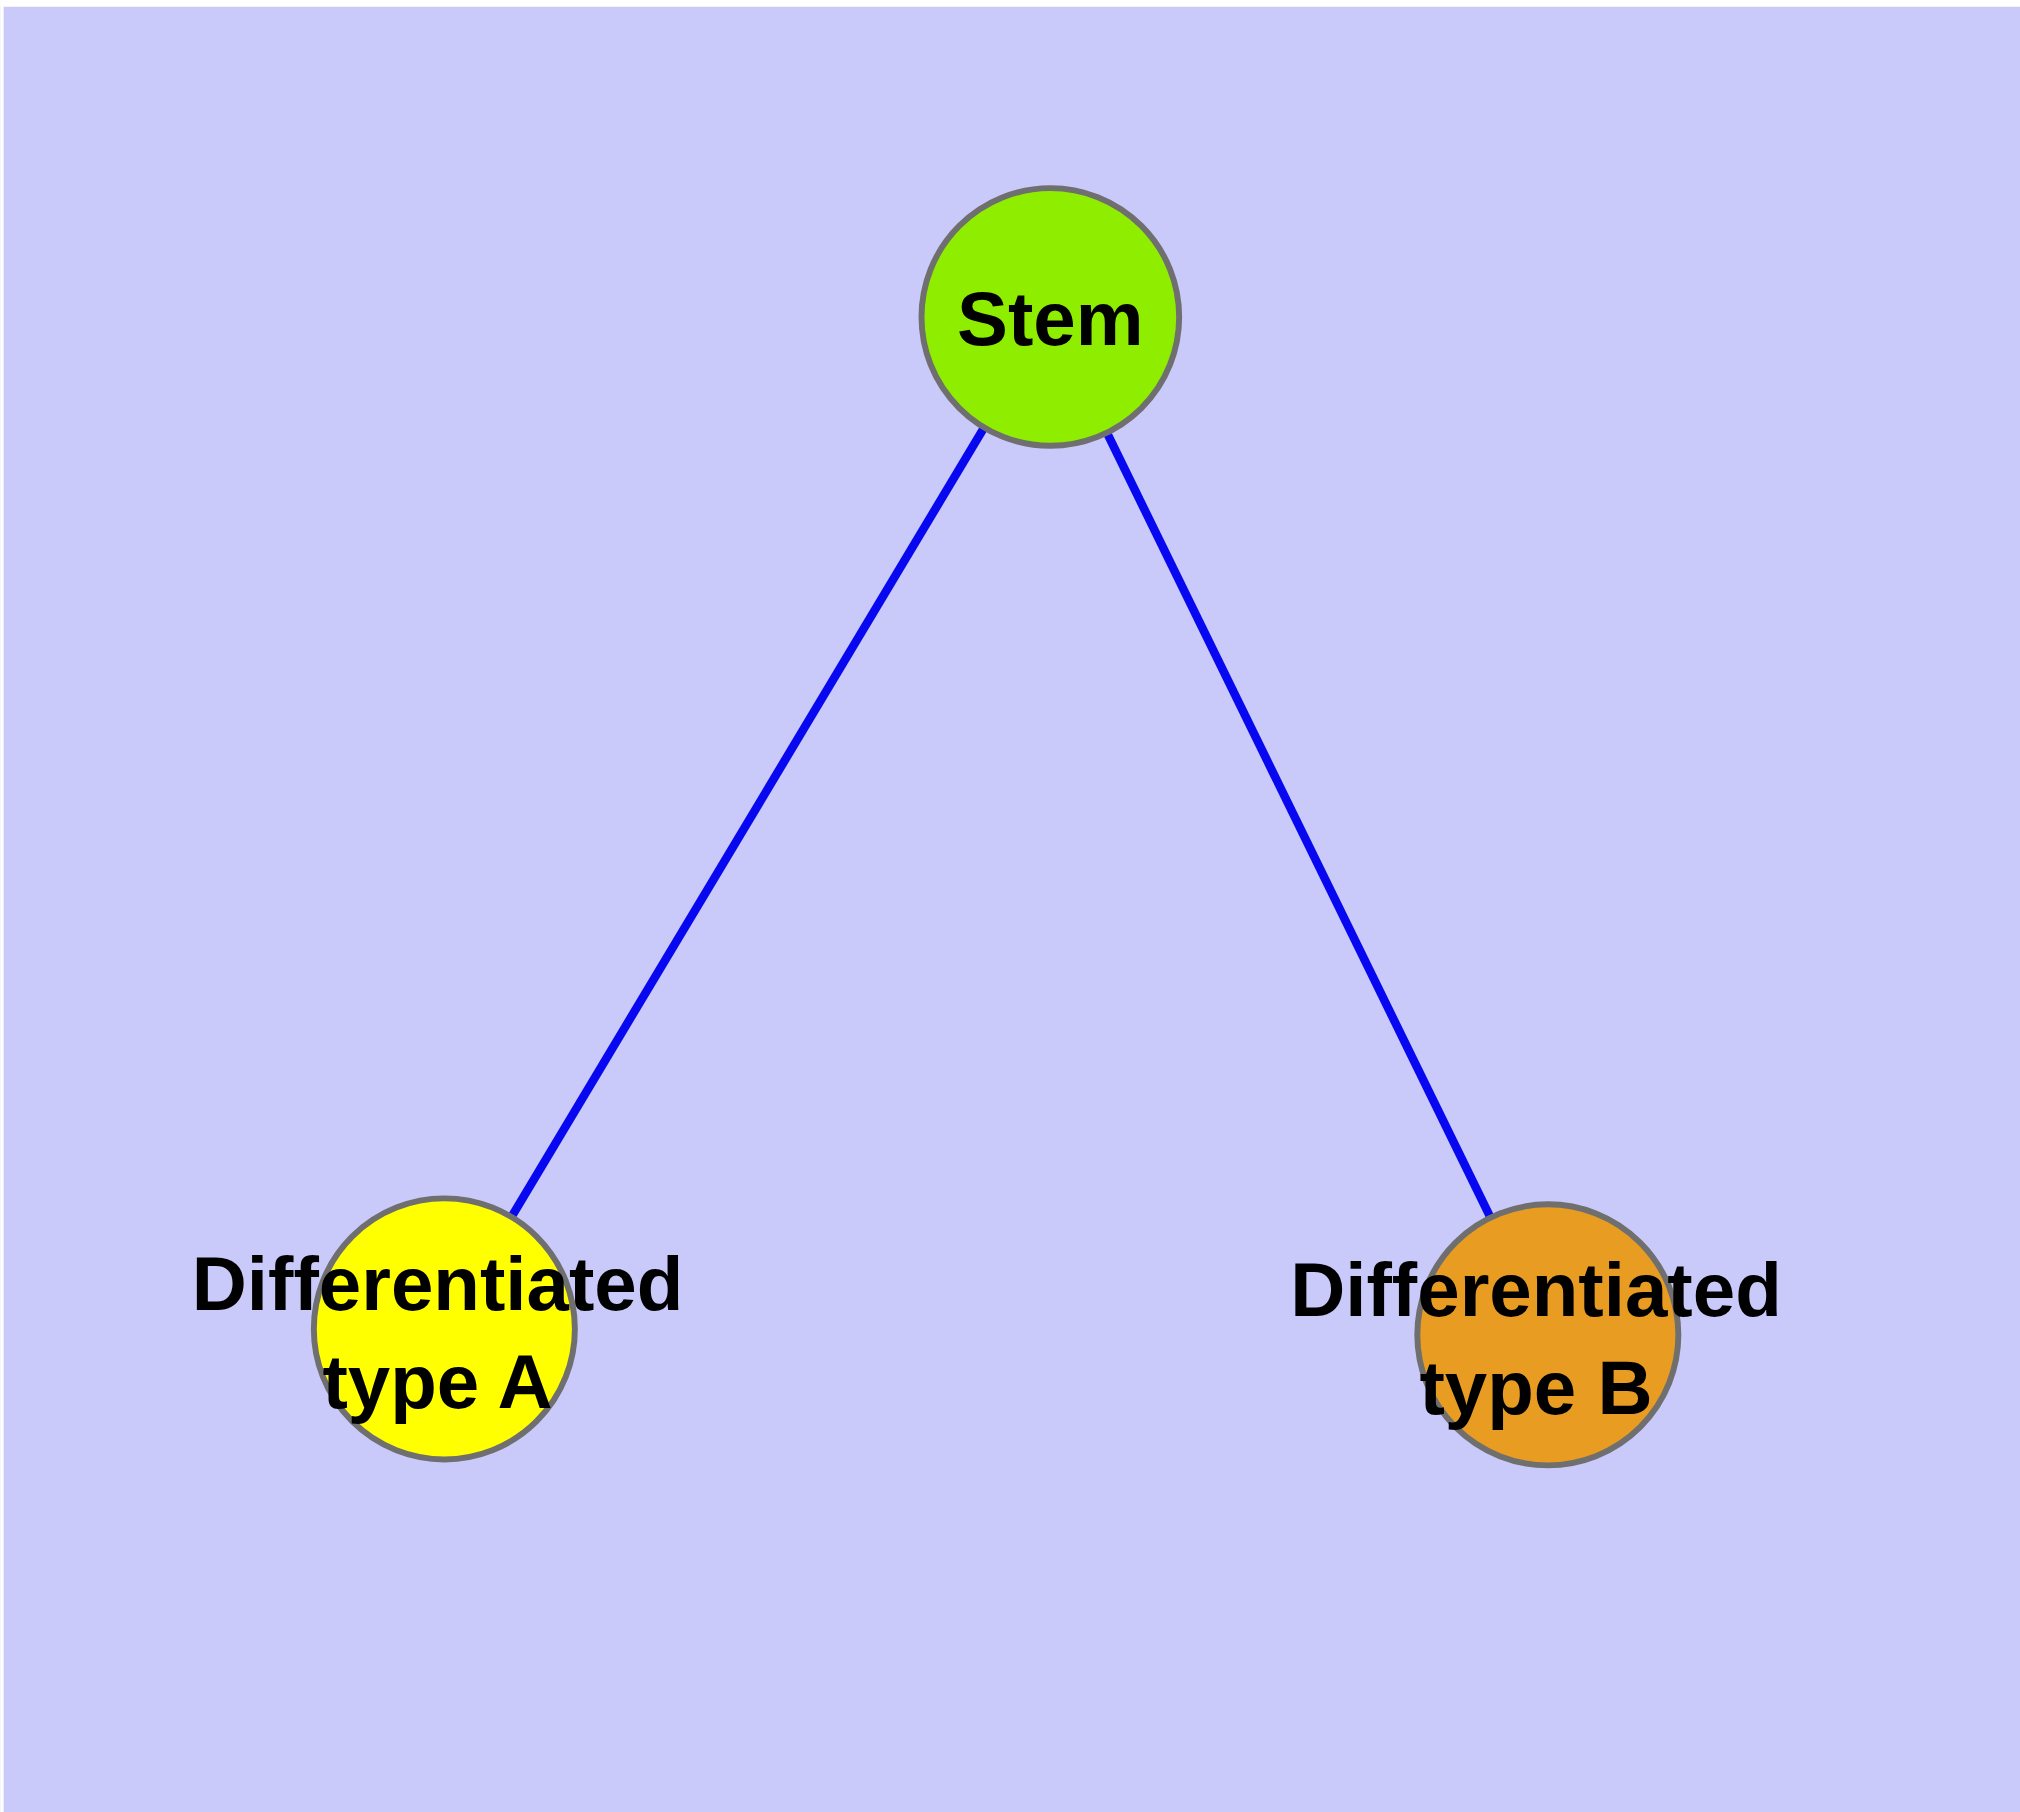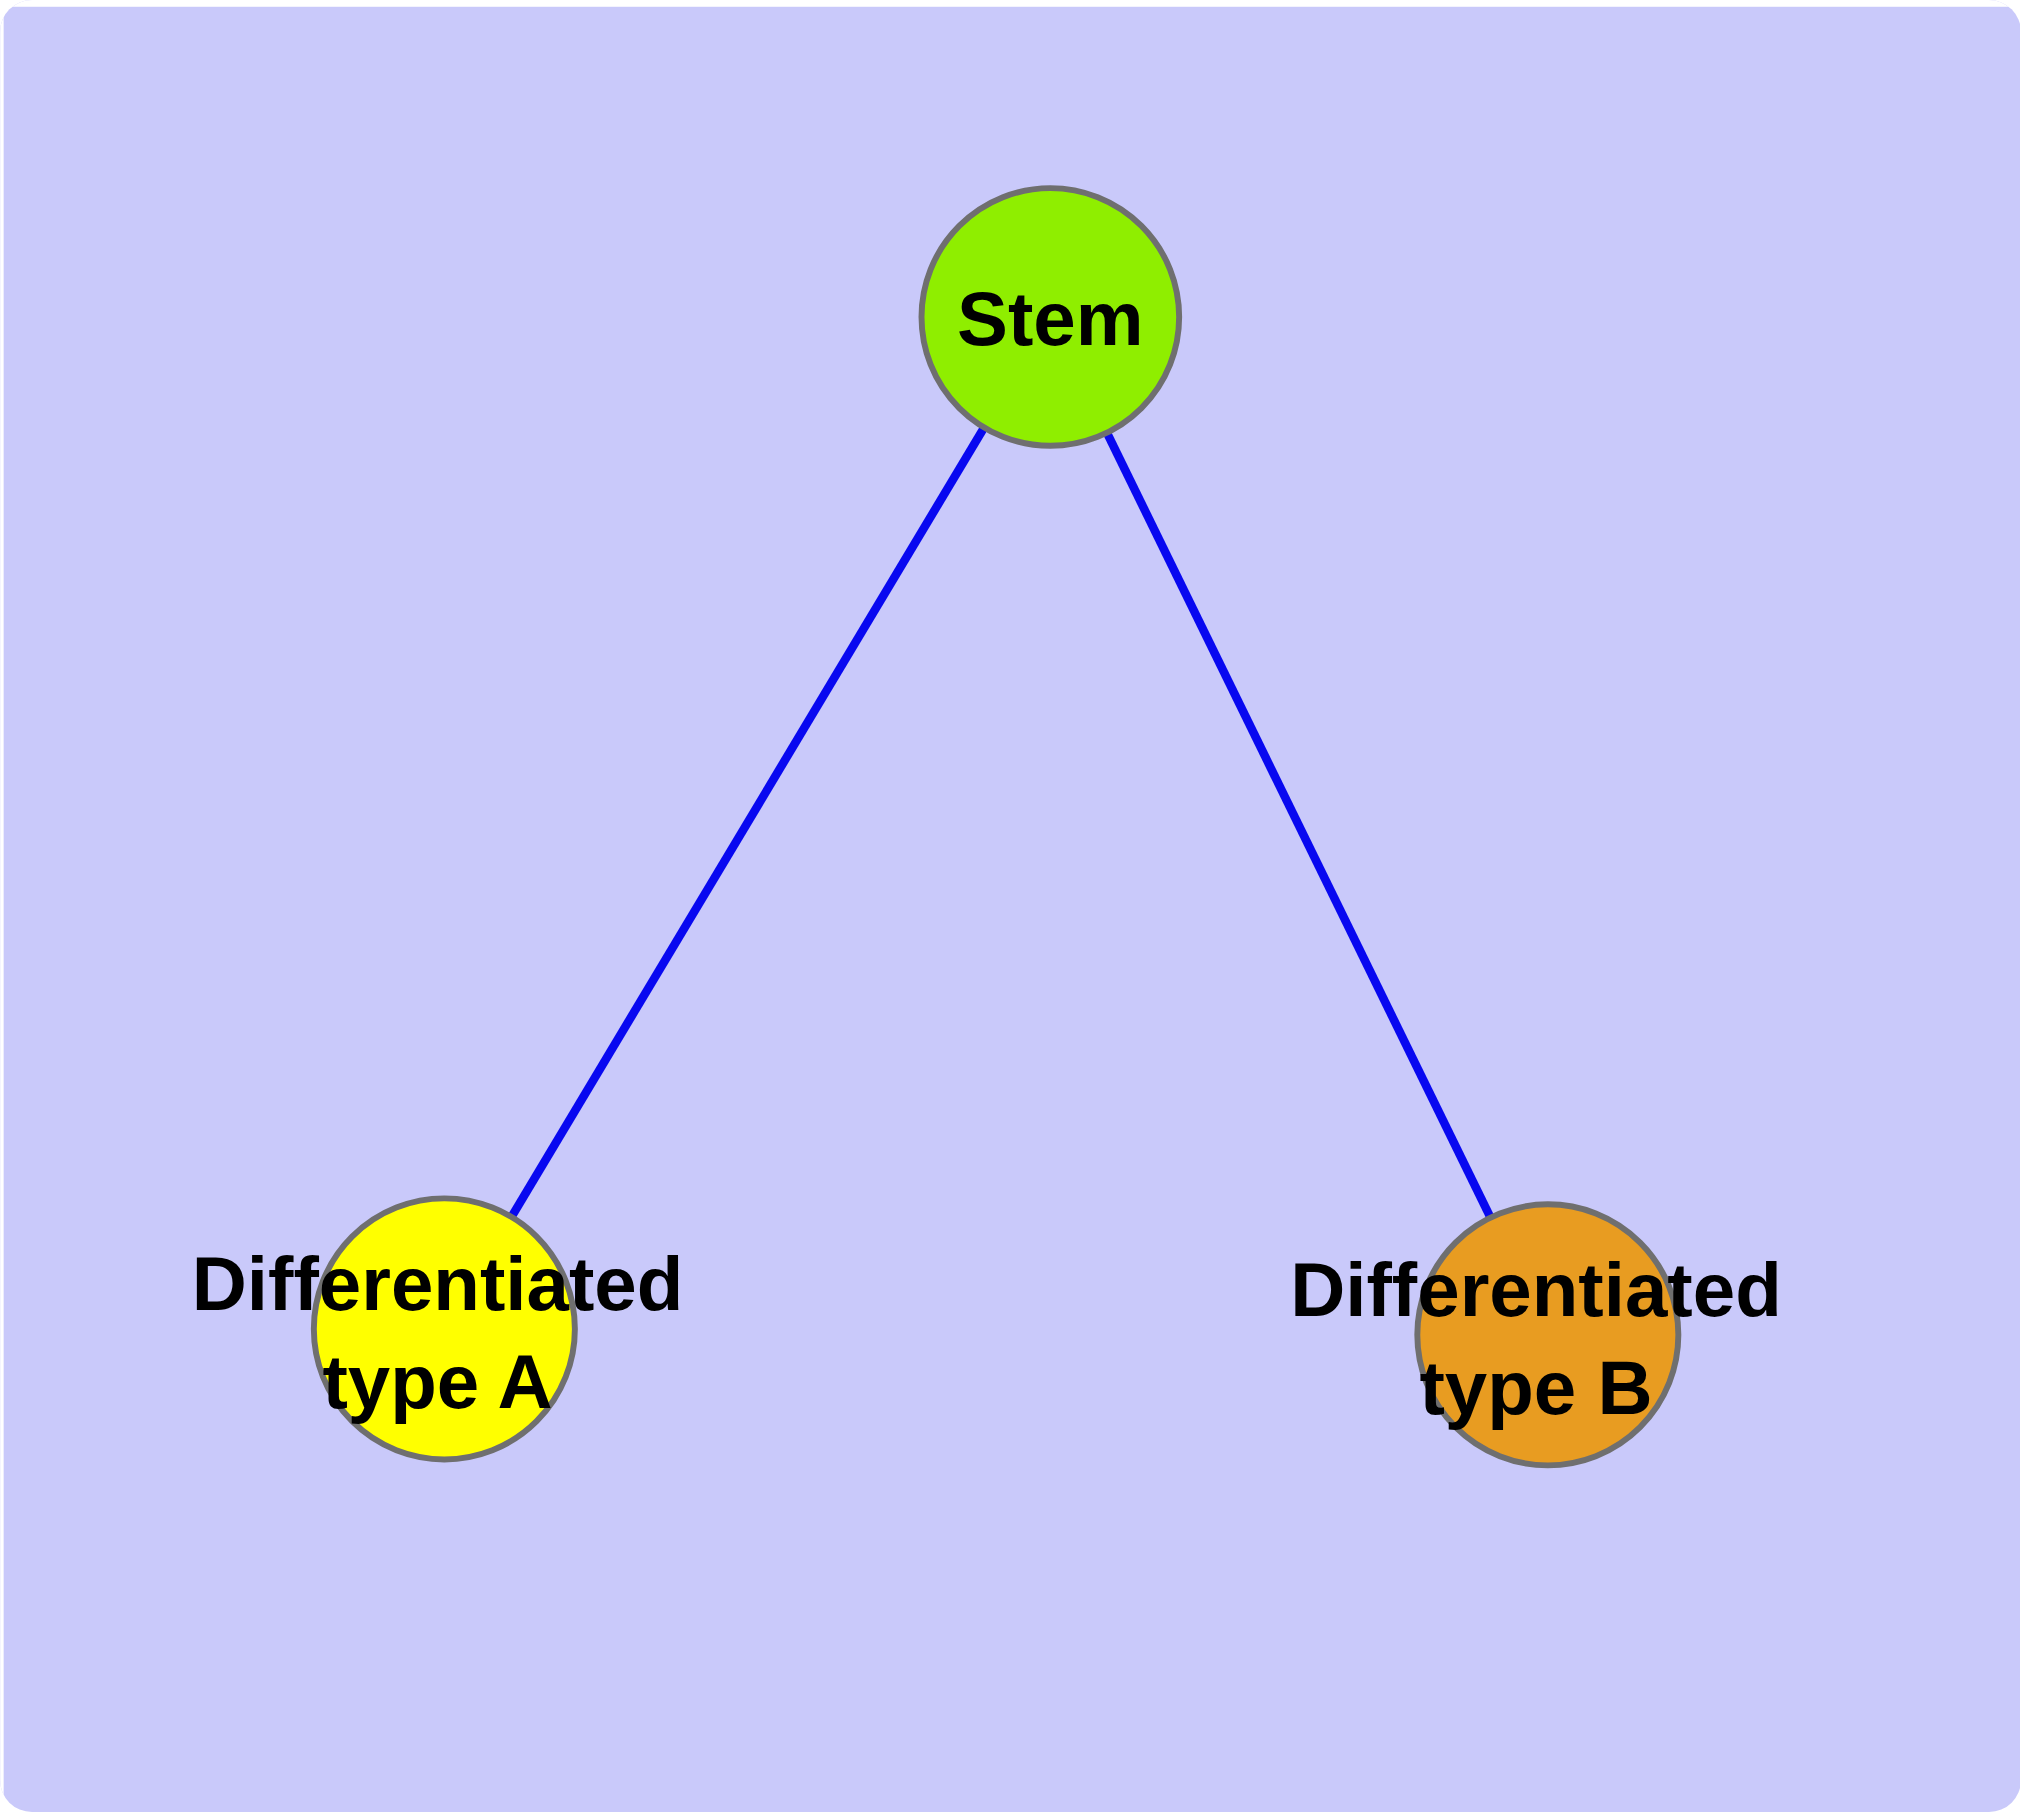--- a/index.html
+++ b/index.html
@@ -5,21 +5,20 @@
   html, body {
     margin: 0;
     padding: 0;
     background: #ffffff;
   }
   .figure-wrap {
     position: relative;
     width: 2021px;
     height: 1812px;
     overflow: hidden;
-    border-radius: 32px;
   }
   svg {
     display: block;
   }
   .node-circle {
     stroke: #6F6F6F;
     stroke-width: 7;
   }
   .edge-line {
     stroke-width: 10;

